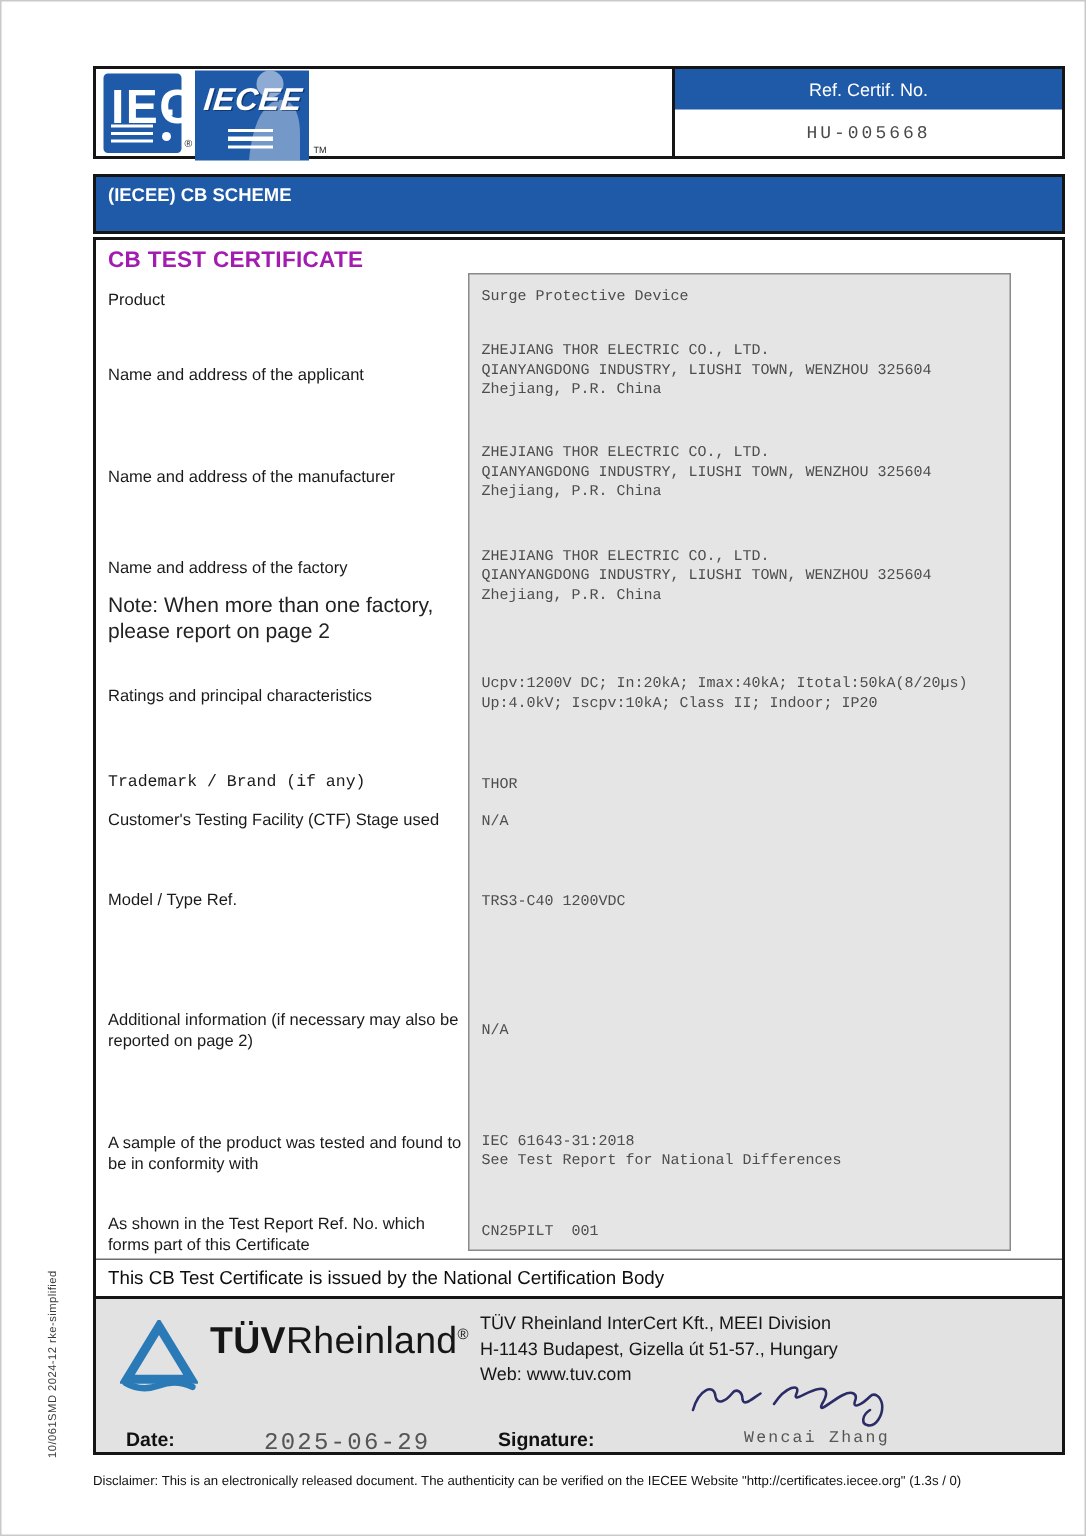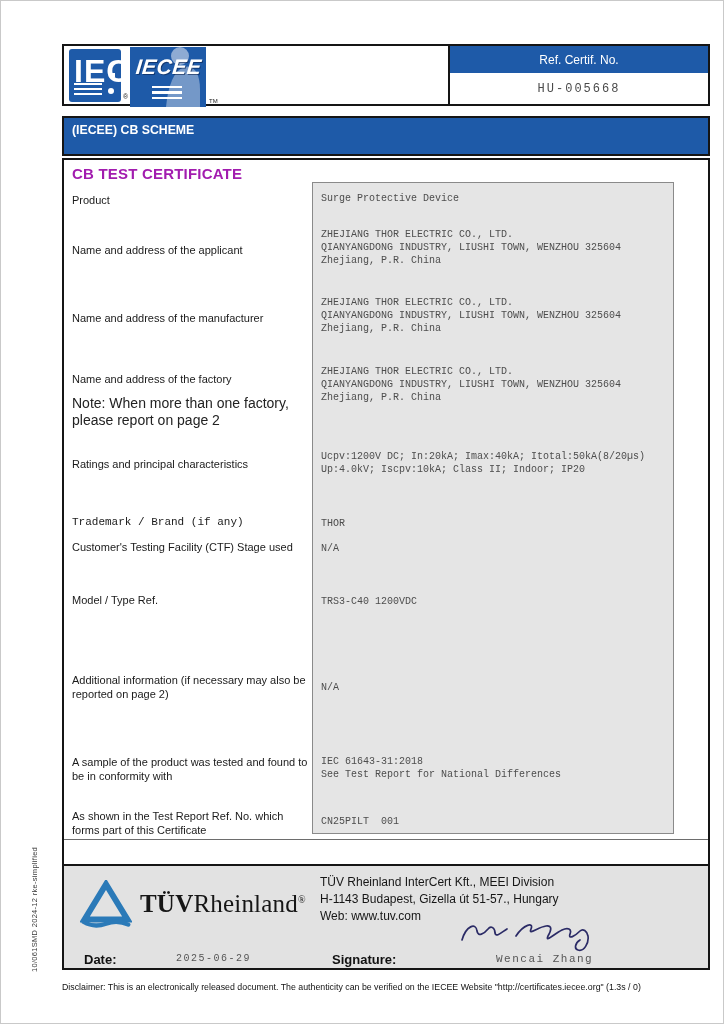--- a/index.html
+++ b/index.html
@@ -73,29 +73,29 @@
   .l8{top:434px;} .v8{top:435px;}
   .l9{top:514px;} .v9{top:521px;}
   .l10{top:596px;} .v10{top:595px;}
   .l11{top:650px;} .v11{top:655px;}
 
   .sep-line{position:absolute;left:0;top:679px;width:100%;height:1px;background:#6d6d6d;}
   .issuer-statement{position:absolute;left:8px;top:685px;font-size:12.5px;color:#0d0d0d;}
 
   
   .footer-sec{position:absolute;left:0;right:0;top:704px;bottom:0;background:#e2e2e2;border-top:2px solid #151515;}
-  .tuv-logo{position:absolute;left:16px;top:14px;display:flex;align-items:center;font-family:Liberation Serif, serif;}
+  .tuv-logo{position:absolute;left:16px;top:14px;display:flex;align-items:flex-start;}
   .tuv-words{font-size:25px;color:#161616;margin-left:8px;letter-spacing:0.2px;}
   .tuv-bold{font-weight:bold;}
   .tuv-reg{font-size:10px;vertical-align:super;}
   .ncb-address{position:absolute;left:256px;top:8px;font-size:12px;line-height:17px;color:#161616;white-space:pre-line;}
   .sig-script{position:absolute;left:390px;top:48px;}
   .footer-row{position:absolute;left:0;right:0;top:86px;height:20px;}
   .date-label{position:absolute;left:20px;font-size:13px;font-weight:600;color:#111;}
-  .date-value{position:absolute;left:112px;top:1px;font-size:10px;letter-spacing:1.5px;color:#555;}
+  .date-value{position:absolute;left:112px;top:1px;font-size:16px;letter-spacing:1.5px;color:#555;}
   .sig-label{position:absolute;left:268px;font-size:13px;font-weight:600;color:#111;}
   .sig-name{position:absolute;left:432px;top:1px;font-size:11px;letter-spacing:1.5px;color:#555;}
 
   
   .disclaimer{position:absolute;left:62px;top:982px;width:650px;font-size:8.8px;color:#111;}
 </style>
 </head>
 <body>
 
 <div class="side-code">10/061SMD 2024-12 rke-simplified</div>
@@ -179,20 +179,21 @@
   <div class="val mono v9">N/A</div>
 
   <div class="lbl l10">A sample of the product was tested and found to be in conformity with</div>
   <div class="val mono v10">IEC 61643-31:2018
 See Test Report for National Differences</div>
 
   <div class="lbl l11">As shown in the Test Report Ref. No. which forms part of this Certificate</div>
   <div class="val mono v11">CN25PILT  001</div>
 
   <div class="sep-line"></div>
+  <div class="issuer-statement">This CB Test Certificate is issued by the National Certification Body</div>
 
   <div class="footer-sec">
     <div class="tuv-logo">
       <svg width="52" height="48" viewBox="0 0 60 56">
         <path d="M30,5 L55,46 L5,46 Z" fill="none" stroke="#2b7ab8" stroke-width="7" stroke-linejoin="miter"></path>
         <path d="M4,49 q12,7 26,2 q13,-5 26,1" fill="none" stroke="#2b7ab8" stroke-width="5" stroke-linecap="round"></path>
       </svg>
       <span class="tuv-words">
         <span class="tuv-bold">TÜV</span><span>Rheinland</span><span class="tuv-reg">®</span>
       </span>

